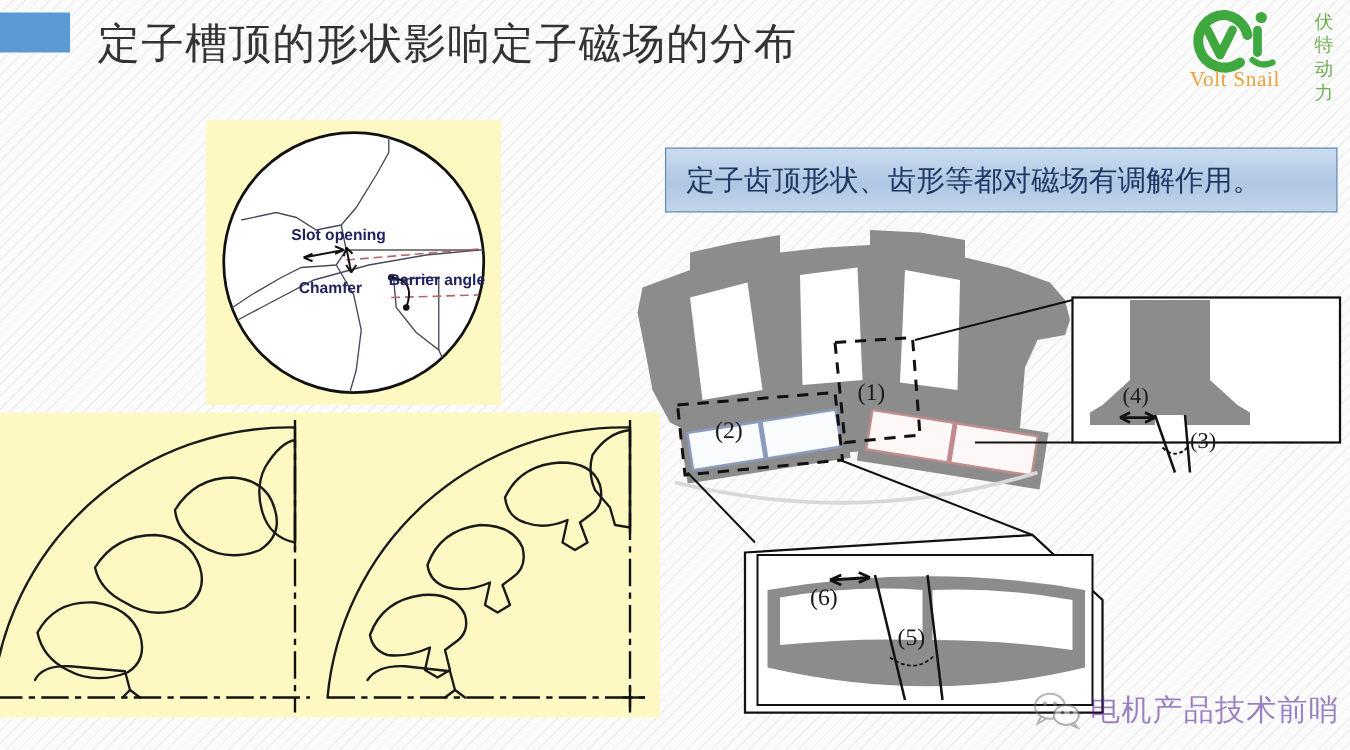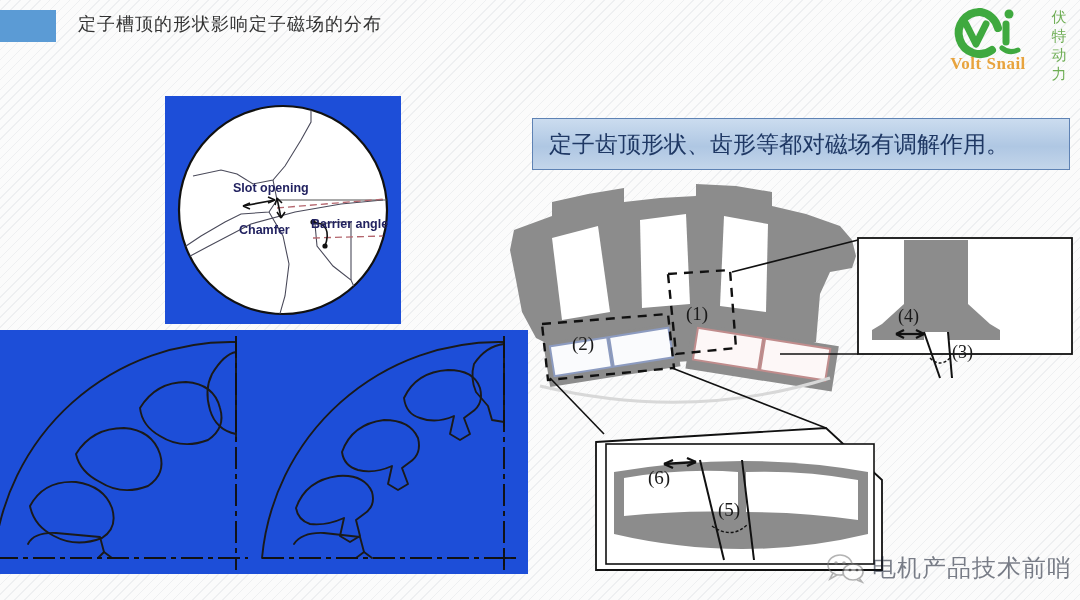--- a/index.html
+++ b/index.html
@@ -23,31 +23,31 @@
   }
   .layer { position:absolute; z-index:2; }
 
   
   #header-accent {
     left:0; top:10px; width:56px; height:32px;
     background:#5B9BD5;
   }
   #page-title {
     left:78px; top:12px;
-    font-size:18px; color:#333333;
+    font-size:34px; color:#333333;
     letter-spacing:1px; white-space:nowrap;
     font-family:"DejaVu Sans", sans-serif;
   }
 
   
   #logo-block { right:4px; top:2px; width:142px; height:86px; }
   #logo-mark { position:absolute; left:6px; top:4px; width:96px; height:52px; }
   #logo-wordmark {
     position:absolute; left:2px; top:52px; width:104px;
-    text-align:center; font-size:17px; font-weight:bold;
+    text-align:center; font-size:17px; font-weight:normal;
     color:#E8A33D; font-family:"Liberation Serif", serif;
     letter-spacing:0.5px;
   }
   #logo-cn {
     position:absolute; right:4px; top:6px; width:26px;
     font-size:15px; line-height:19px; color:#6FAE55;
     text-align:center; font-family:"DejaVu Sans", sans-serif;
   }
   #logo-cn span { display:block; }
 
@@ -57,21 +57,21 @@
     background:linear-gradient(180deg,#CBDCEF 0%,#AFC7E3 55%,#C3D5EA 100%);
     border:1px solid #5E82B4;
     display:flex; align-items:center;margin-left:16px;
   }
   #banner-text {
     padding-left:16px; font-size:23px; color:#1F3864;
     white-space:nowrap; font-family:"DejaVu Sans", sans-serif;
   }
 
   
-  .card { background:#1d4ed8; }
+  .card { background:#fef9c3; }
   #card-detail-circle { left:165px; top:96px; width:236px; height:228px; }
   #card-lamination  { left:0px;  top:330px; width:528px; height:244px; }
   #card-stator      { left:500px; top:172px; width:580px; height:410px; background:transparent; }
 
   svg { display:block; overflow:visible; }
   .lbl {
     font-family:"Liberation Sans", sans-serif;
     font-weight:bold; fill:#222260;
   }
   .callout {
@@ -79,21 +79,21 @@
     fill:#1a1a1a;
   }
 
   
   #watermark {
     right:8px; bottom:16px;
     display:flex; align-items:center; gap:6px;
     opacity:0.55;
   }
   #watermark-text {
-    font-size:24px; color:#0f172a;
+    font-size:24px; color:#4c1d95;
     font-family:"DejaVu Sans", sans-serif;
     letter-spacing:1px;
   }
 </style>
 </head>
 <body>
 
 <div id="slide-bg"></div>
 
 <div class="layer" id="header-accent"></div>

